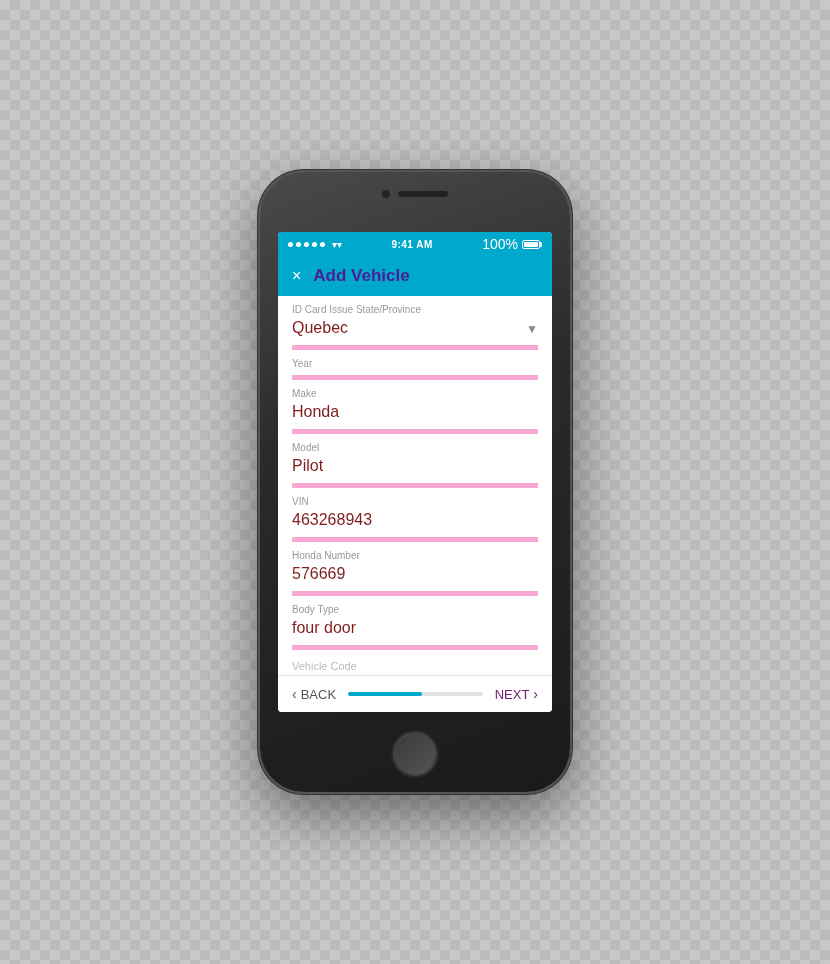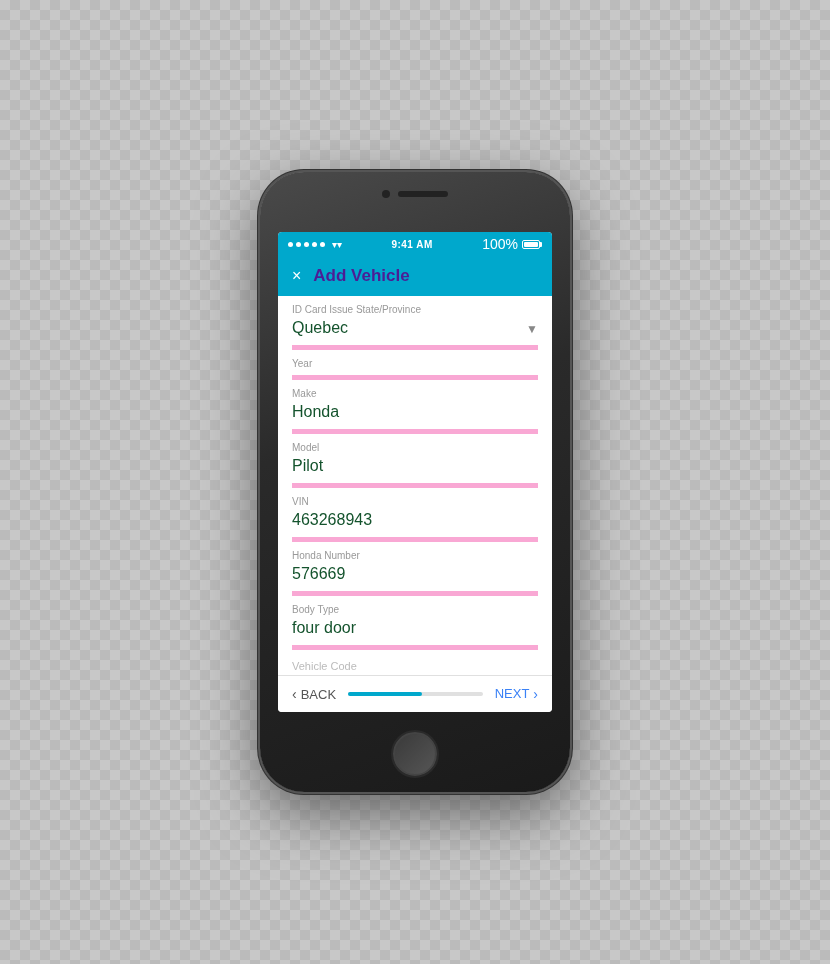--- a/index.html
+++ b/index.html
@@ -218,21 +218,21 @@
     .form-field:last-child {
       border-bottom: none;
     }
     .field-label {
       font-size: 10px;
       color: #999;
       margin-bottom: 2px;
     }
     .field-value {
       font-size: 16px;
-      color: #14532d;
+      color: #7f1d1d;
       padding: 2px 0 4px 0;
     }
     .field-placeholder {
       font-size: 11px;
       color: #bbb;
       padding: 2px 0 4px 0;
     }
     .dropdown-row {
       display: flex;
       align-items: center;
@@ -257,23 +257,23 @@
       display: flex;
       align-items: center;
       gap: 4px;
       color: #555;
       font-size: 13px;
       font-weight: 500;
       cursor: pointer;
     }
     .nav-next {
       display: flex;
-      align-items: flex-start;
+      align-items: center;
       gap: 4px;
-      color: #3b82f6;
+      color: #701a75;
       font-size: 13px;
       font-weight: 500;
       cursor: pointer;
     }
     .progress-bar-container {
       flex: 1;
       margin: 0 12px;
       height: 4px;
       background: #e0e0e0;
       border-radius: 2px;

